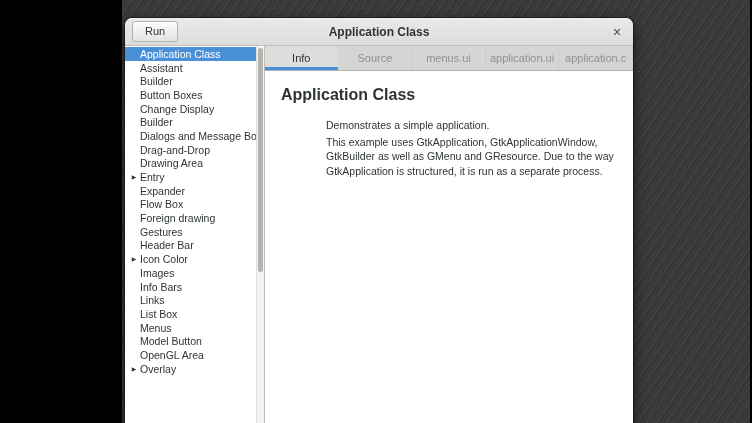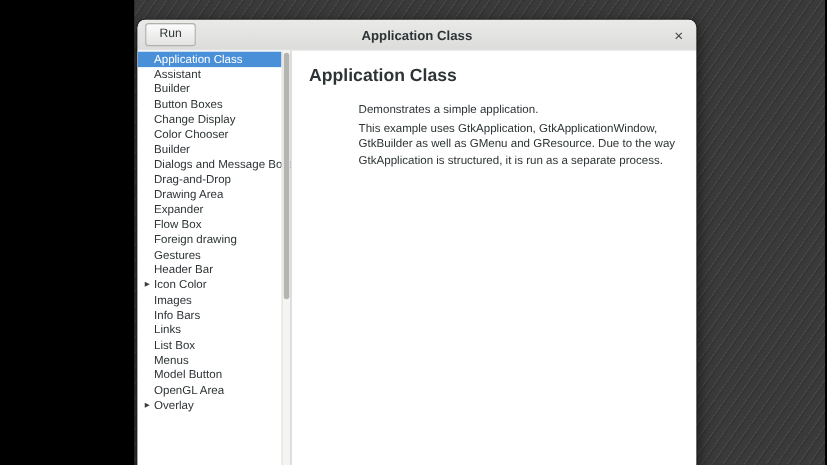--- a/index.html
+++ b/index.html
@@ -156,37 +156,37 @@
           <div class="sb-item">
             <span class="expander"></span>
             <span>Button Boxes</span>
           </div>
           <div class="sb-item">
             <span class="expander"></span>
             <span>Change Display</span>
           </div>
           <div class="sb-item">
             <span class="expander"></span>
-            <span>Color Chooser</span>
-          </div>
-          <div class="sb-item">
-            <span class="expander"></span>
             <span>Builder</span>
           </div>
           <div class="sb-item">
             <span class="expander"></span>
             <span>Dialogs and Message Boxes</span>
           </div>
           <div class="sb-item">
             <span class="expander"></span>
             <span>Drag-and-Drop</span>
           </div>
           <div class="sb-item">
             <span class="expander"></span>
             <span>Drawing Area</span>
+          </div>
+          <div class="sb-item">
+            <span class="expander">▶</span>
+            <span>Entry</span>
           </div>
           <div class="sb-item">
             <span class="expander"></span>
             <span>Expander</span>
           </div>
           <div class="sb-item">
             <span class="expander"></span>
             <span>Flow Box</span>
           </div>
           <div class="sb-item">
@@ -237,20 +237,27 @@
             <span class="expander">▶</span>
             <span>Overlay</span>
           </div>
         </div>
       <div class="sb-scrollbar">
         <div class="sb-thumb"></div>
       </div>
     </div>
 
     <div class="content">
+      <div class="tabbar">
+          <div class="tab active">Info</div>
+          <div class="tab">Source</div>
+          <div class="tab">menus.ui</div>
+          <div class="tab">application.ui</div>
+          <div class="tab">application.c</div>
+        </div>
       <div class="page">
         <div class="page-title">Application Class</div>
         <p>Demonstrates a simple application.</p>
         <p>This example uses GtkApplication, GtkApplicationWindow, GtkBuilder as well as GMenu and GResource. Due to the way GtkApplication is structured, it is run as a separate process.</p>
       </div>
     </div>
 
   </div>
 </div>
 

